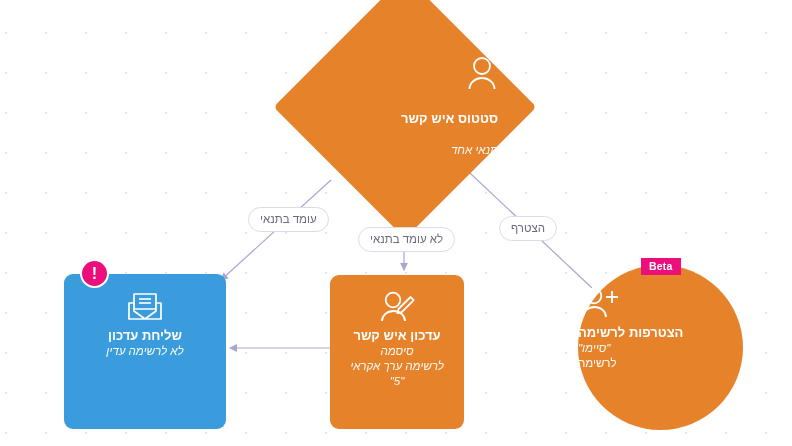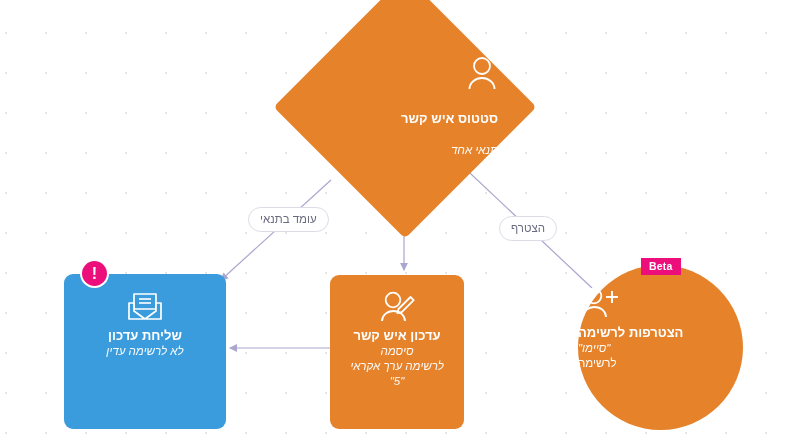--- a/index.html
+++ b/index.html
@@ -243,15 +243,16 @@
         <line x1="28" y1="10" x2="40" y2="10" stroke="#ffffff" stroke-width="1.9"></line>
       </svg>
     </span>
     <div class="node-title">הצטרפות לרשימה</div>
     <div class="node-sub">"סיימו"</div>
     <div class="node-note">לרשימה</div>
   </div>
   <div id="beta-badge">Beta</div>
 
   <div class="edge-label" id="label-pass">עומד בתנאי</div>
+  <div class="edge-label" id="label-fail">לא עומד בתנאי</div>
   <div class="edge-label" id="label-join">הצטרף</div>
 
 </div>
 
 </body></html>

